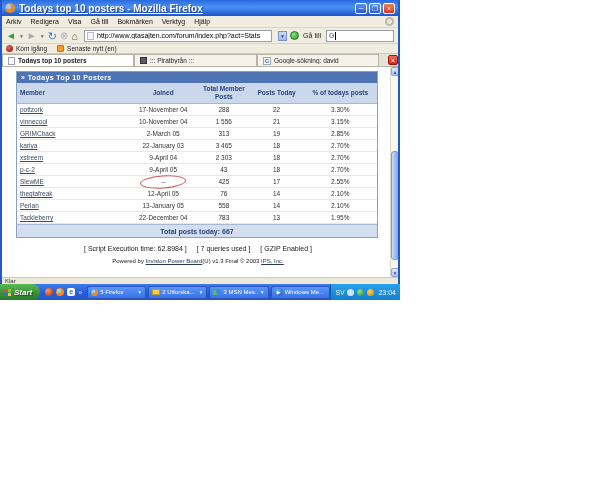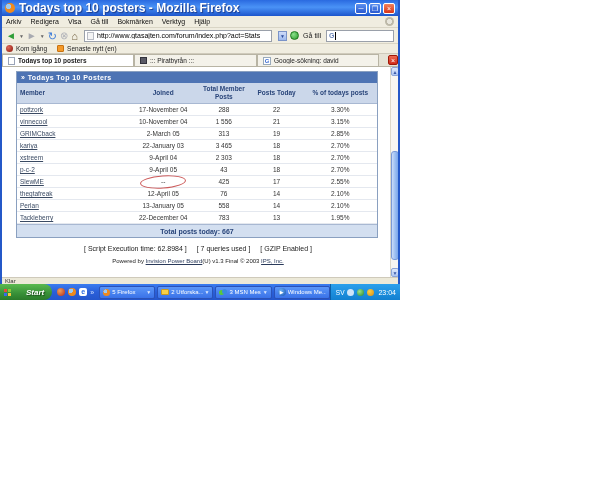--- a/index.html
+++ b/index.html
@@ -6,22 +6,22 @@
   html,body { width:600px; height:500px; background:#ffffff; font-family:"Liberation Sans", sans-serif; }
   .screen { position:absolute; top:0; left:0; width:400px; height:300px; background:#fff; }
 
   
   .ff-window { width:400px; height:284px; border-left:2px solid #2458c8; border-right:2px solid #2458c8; background:#fff; }
 
   .titlebar { height:16px; background:linear-gradient(180deg,#2a6ae0 0%,#4a92f6 45%,#1c55cc 100%);
     display:flex; align-items:center; padding:0 3px; }
   .ff-logo { width:10px; height:10px; border-radius:50%;
     background:radial-gradient(circle at 35% 35%, #9ecbf0 0 30%, #f08a1d 31% 75%, #c8601a 100%); margin-right:4px; flex:none; }
-  .title-text { color:#fff; font-size:12px; font-weight:bold; flex:1; white-space:nowrap; overflow:hidden;
-    text-shadow:1px 1px 1px #1a3a8a; }
+  .title-text { color:#fff; font-size:10px; font-weight:bold; flex:1; white-space:nowrap; overflow:hidden;
+    text-shadow:1px 1px 1px #1a3a8a;text-decoration:underline; }
   .win-btn { width:12px; height:11px; margin-left:2px; border:1px solid #fff; border-radius:2px;
     color:#fff; font-size:7px; line-height:9px; text-align:center; flex:none;
     background:linear-gradient(180deg,#5a90f0,#2a5ad0); }
   .win-btn.close { background:linear-gradient(180deg,#f0825a,#d8341a); }
 
   .menubar { height:12px; background:#f0ede0; border-bottom:1px solid #d9d5c5; display:flex; align-items:center;
     padding:0 4px; gap:9px; }
   .menu-item { font-size:7px; color:#111; }
   .throbber { margin-left:auto; width:9px; height:9px; border-radius:50%;
     background:radial-gradient(circle,#e8e6dc 0 40%, #bdb9a8 41% 100%); }
@@ -96,21 +96,21 @@
   .sb-thumb { position:absolute; left:0; top:40%; width:8px; height:52%;
     background:linear-gradient(90deg,#cadcf8,#9ec0f2 50%,#7aa6ea); border:1px solid #7a9ad8; border-radius:3px; }
 
   .statusbar { height:7px; background:#ece9d8; border-top:1px solid #cfcabb; display:flex; align-items:center; padding:0 3px; }
   .status-text { font-size:6px; color:#333; }
 
   
   .taskbar { position:absolute; left:0; top:284px; width:400px; height:16px;
     background:linear-gradient(180deg,#3a7cf0 0%,#2a5fd8 50%,#2456cc 100%); display:flex; align-items:center; }
   .start-btn { height:16px; padding:0 8px 0 4px; border-radius:0 8px 8px 0;
-    background:linear-gradient(180deg,#5aba50 0%,#389038 60%,#2a7a2a 100%); display:flex; align-items:center; gap:15px; flex:none; }
+    background:linear-gradient(180deg,#5aba50 0%,#389038 60%,#2a7a2a 100%); display:flex; align-items:center; gap:3px; flex:none; }
   .flag { display:grid; grid-template-columns:3px 3px; grid-template-rows:3px 3px; gap:1px; }
   .flag i { display:block; } .f1{background:#e84a3a;} .f2{background:#8ac83a;} .f3{background:#3a6ae8;} .f4{background:#f8c83a;}
   .start-label { color:#fff; font-size:8px; font-weight:bold; font-style:italic; text-shadow:1px 1px 1px #1a4a1a; }
   .quicklaunch { display:flex; align-items:center; gap:3px; padding:0 5px; flex:none; }
   .ql-ic { width:8px; height:8px; border-radius:50%; }
   .ql-1 { background:radial-gradient(circle at 35% 35%,#f0a05a,#b02a1a); }
   .ql-2 { background:radial-gradient(circle at 35% 35%,#9ecbf0 0 30%,#f08a1d 31% 100%); }
   .ql-3 { background:#fff; color:#2a6ae0; font-size:7px; font-weight:bold; text-align:center; line-height:8px; border-radius:2px; }
   .ql-more { color:#cfe0ff; font-size:7px; }
   .task-btns { display:flex; align-items:center; gap:2px; flex:1; min-width:0; }

